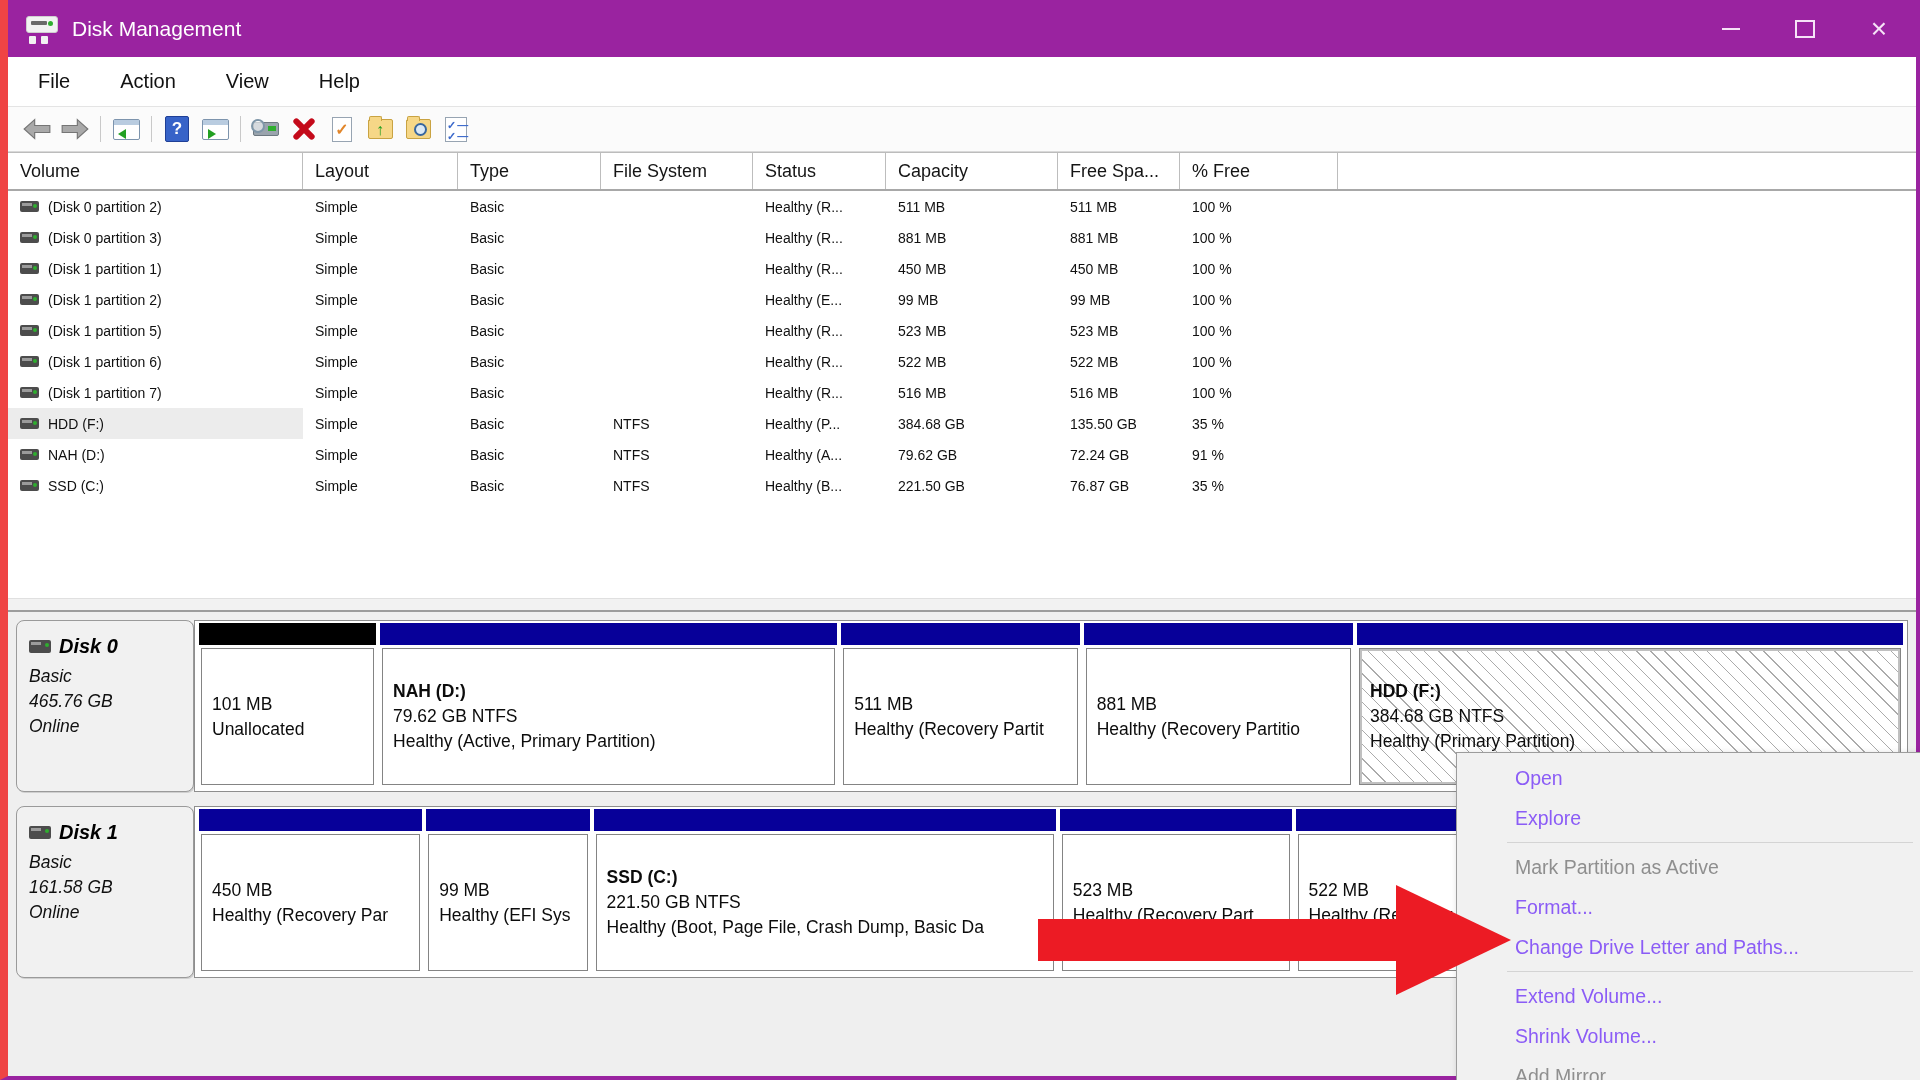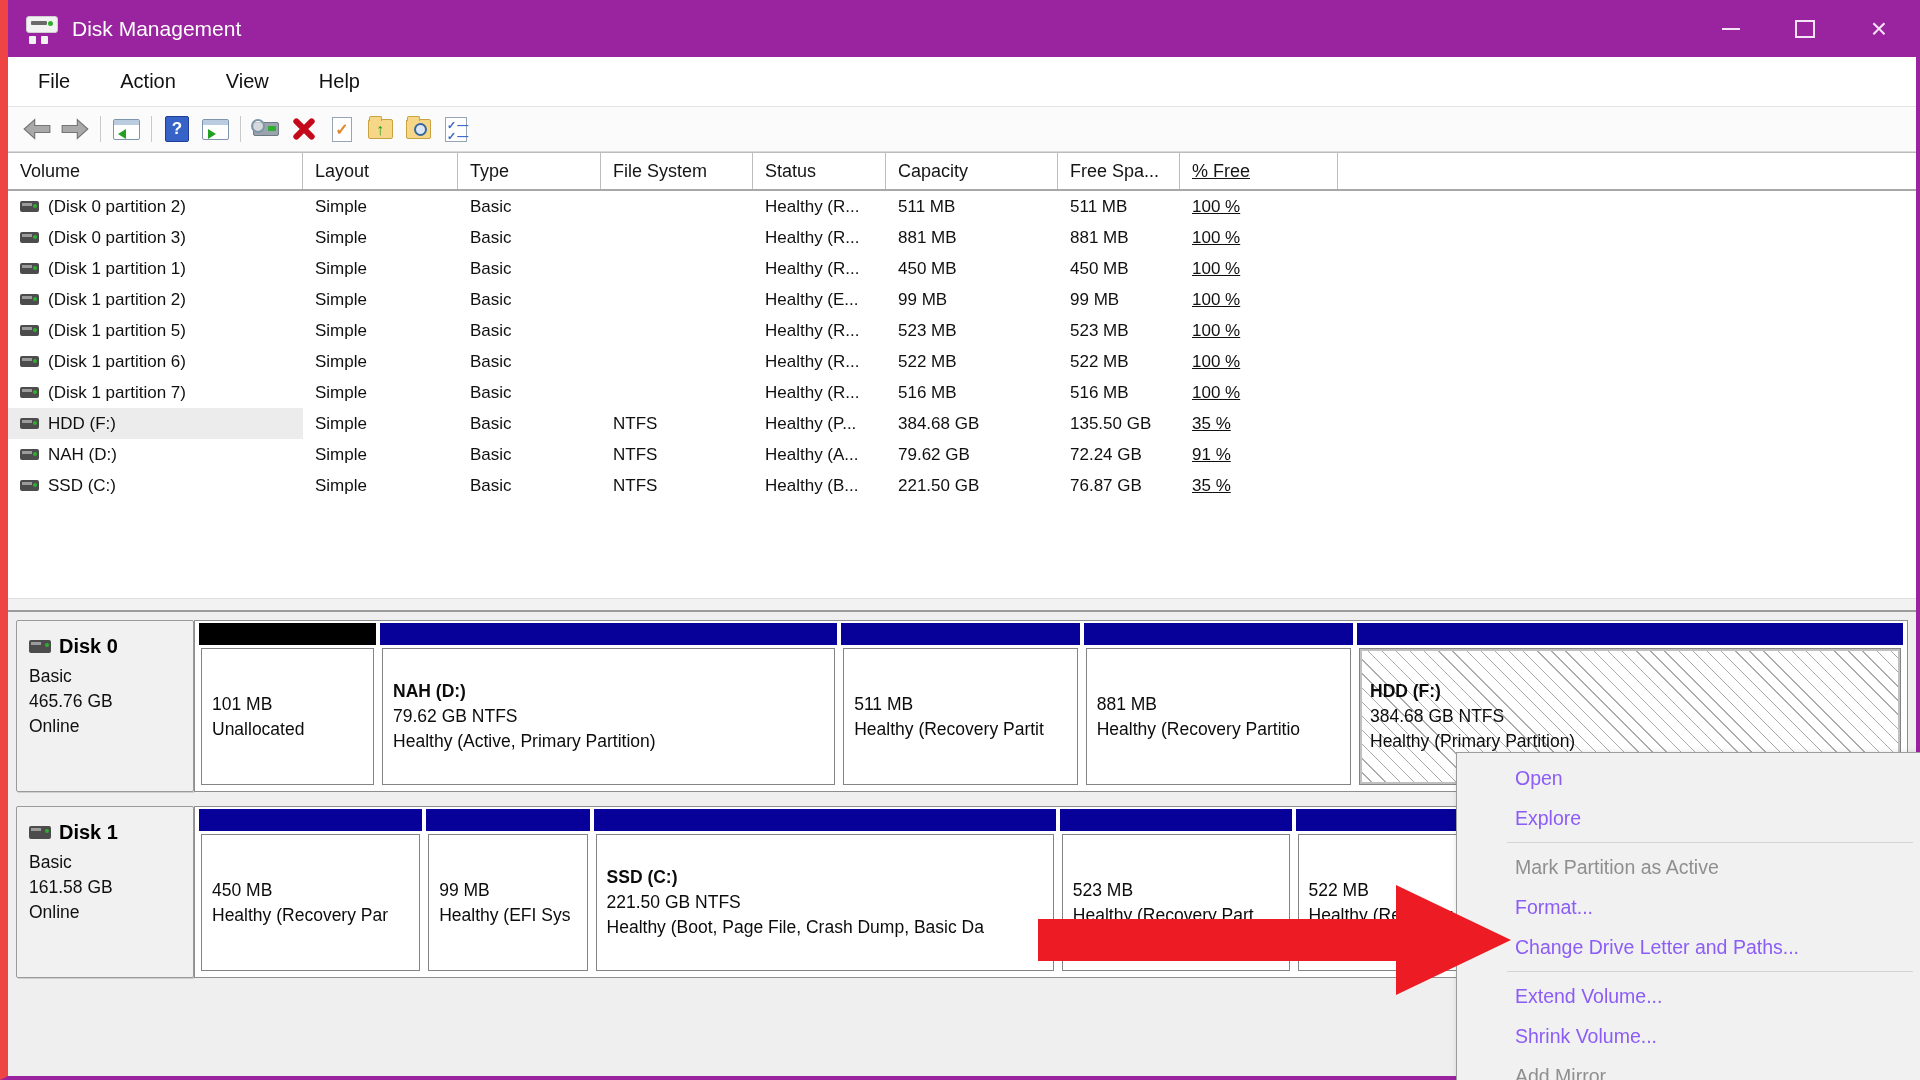--- a/index.html
+++ b/index.html
@@ -61,39 +61,39 @@
     border:2px solid #39679e; border-radius:50%; background:#dce9f5; }
   .list-ico { width:22px; height:25px; background:#fff; border:1px solid #97a4b2; color:#3b69cc;
     font-size:11px; line-height:11px; font-weight:bold; padding:2px 1px; }
   .list-ico::after { content:"\2713\2014\A\2713\2014"; white-space:pre; letter-spacing:1px; }
 
   
   .listview { height:446px; background:#ffffff; border-top:1px solid #bcbcbc; }
   .lv-header { height:38px; display:flex; border-bottom:2px solid #a8a8a8; background:#ffffff;justify-content:space-between; }
   .hcell { font-size:18px; color:#151515; line-height:36px; padding-left:12px; border-right:1px solid #bdbdbd;
     white-space:nowrap; overflow:hidden; }
-  .lv-row { height:31px; display:flex; align-items:center; font-size:17px; color:#101010; }
+  .lv-row { height:31px; display:flex; align-items:center; font-size:14px; color:#101010; }
   .cell { padding-left:12px; white-space:nowrap; overflow:hidden; display:flex; align-items:center; height:100%; }
   .c-vol { width:295px; } .c-layout { width:155px; } .c-type { width:143px; } .c-fs { width:152px; }
-  .c-status { width:133px; } .c-cap { width:172px; } .c-free { width:122px; } .c-pct { width:158px;text-decoration:underline; }
+  .c-status { width:133px; } .c-cap { width:172px; } .c-free { width:122px; } .c-pct { width:158px; }
   .h-fill { flex:1; border-right:none; }
   .c-vol.sel { background:#ececec; }
   .disk-glyph { display:inline-block; width:19px; height:11px; background:#4c4c4c; border-radius:2px;
     margin-right:9px; position:relative; flex:none; }
   .disk-glyph::before { content:""; position:absolute; left:2px; top:2px; width:10px; height:3px; background:#9b9b9b; }
   .disk-glyph::after { content:""; position:absolute; right:2px; top:3px; width:4px; height:4px; background:#2fae2f; border-radius:50%; }
 
   
   .pane-divider { height:14px; background:#f2f2f2; border-top:1px solid #e0e0e0; border-bottom:2px solid #9c9c9c; }
 
   
   .diskpane { height:464px; background:#efefef; padding:8px 8px 0 8px; }
   .disk-row { display:flex; height:172px; margin-bottom:14px; }
-  .disk-info { width:178px; flex:none; background:#f1f1f1; border:1px solid #9a9a9a; border-radius:2px;
-    padding:14px 10px 10px 12px; box-shadow:1px 1px 0 #cfcfcf; }
+  .disk-info { width:178px; flex:none; background:#f1f1f1; border:1px solid #9a9a9a; border-radius:8px;
+    padding:14px 10px 10px 12px; box-shadow:1px 1px 0 #cfcfcf;font-style:italic; }
   .disk-title { font-size:20px; font-weight:bold; color:#000; display:flex; align-items:center; margin-bottom:6px; }
   .disk-title .disk-glyph { width:22px; height:13px; margin-right:8px; }
   .disk-line { font-size:17.5px; color:#101010; line-height:25px; }
   .strip { flex:1; border:1px solid #8e8e8e; background:#ffffff; display:flex; padding:2px; min-width:0; }
   .part { display:flex; flex-direction:column; min-width:0; padding:0 1px; }
   .pbar { height:22px; background:#070099; margin:0 1px; flex:none; }
   .pbar.black { background:#000000; }
   .pbody { flex:1; margin:3px 3px 4px 3px; border:1px solid #848484; background:#ffffff;
     display:flex; flex-direction:column; justify-content:center; padding:0 10px; overflow:hidden; }
   .pbody.hatch { background:repeating-linear-gradient(45deg, #ffffff 0px, #ffffff 9px, #ababab 9px, #ababab 10px);

